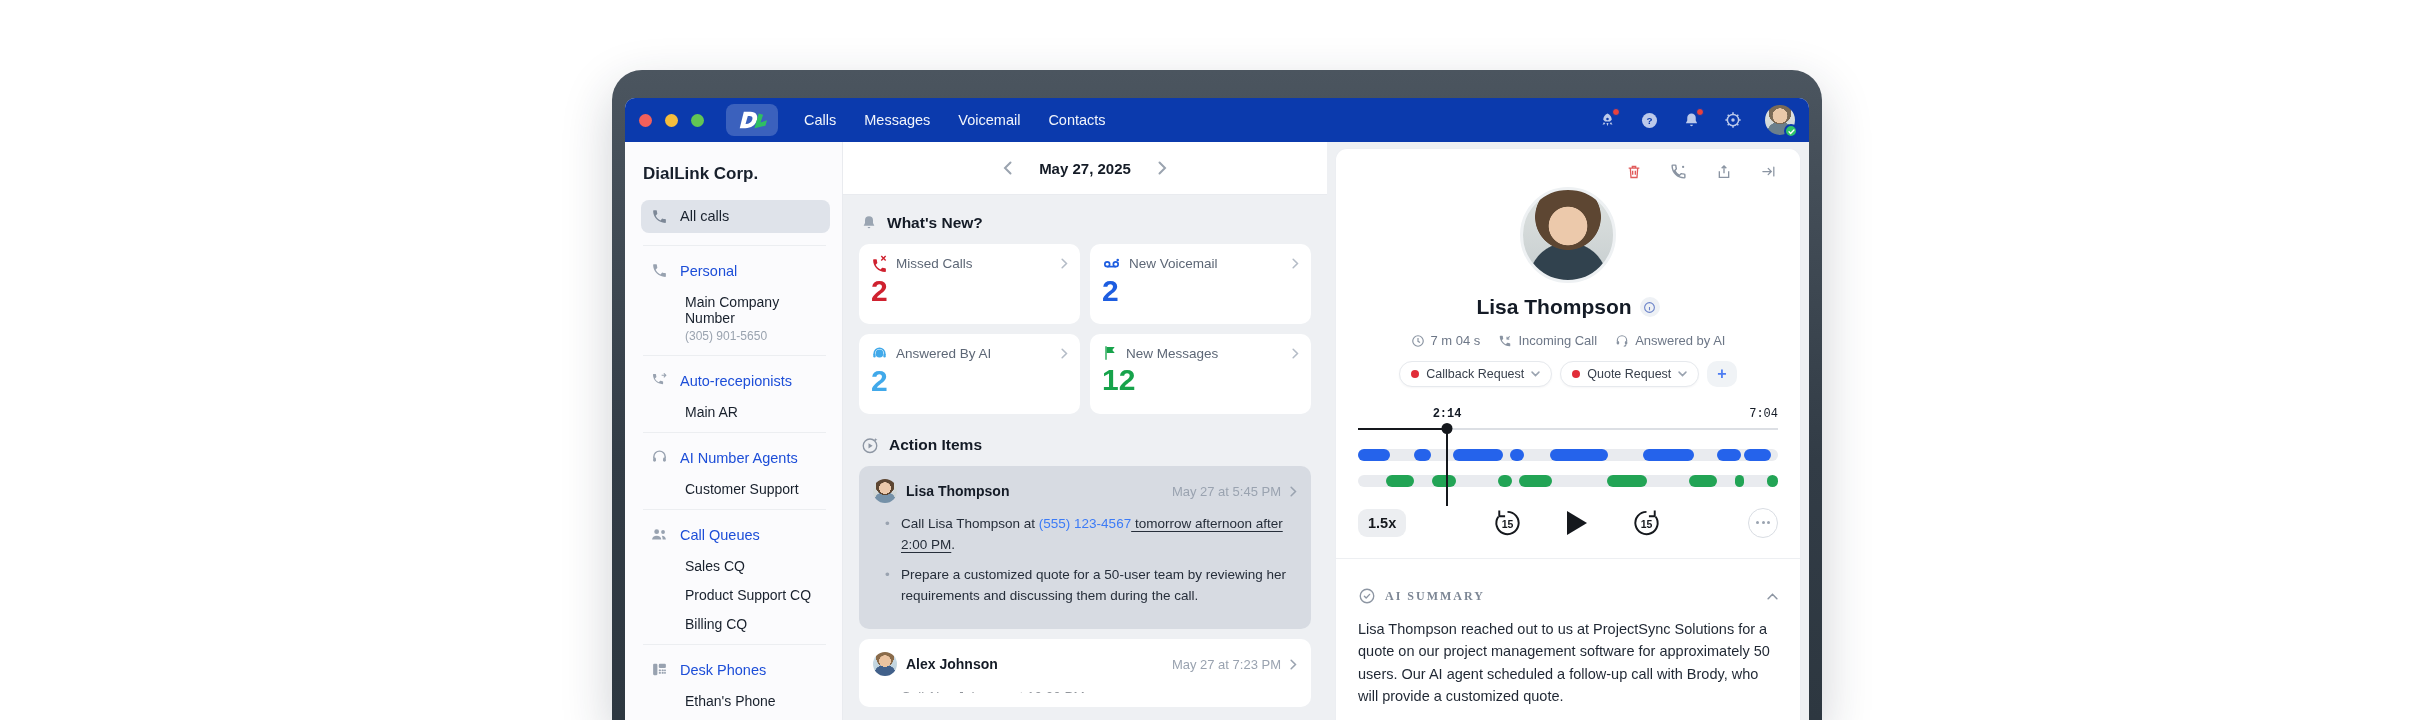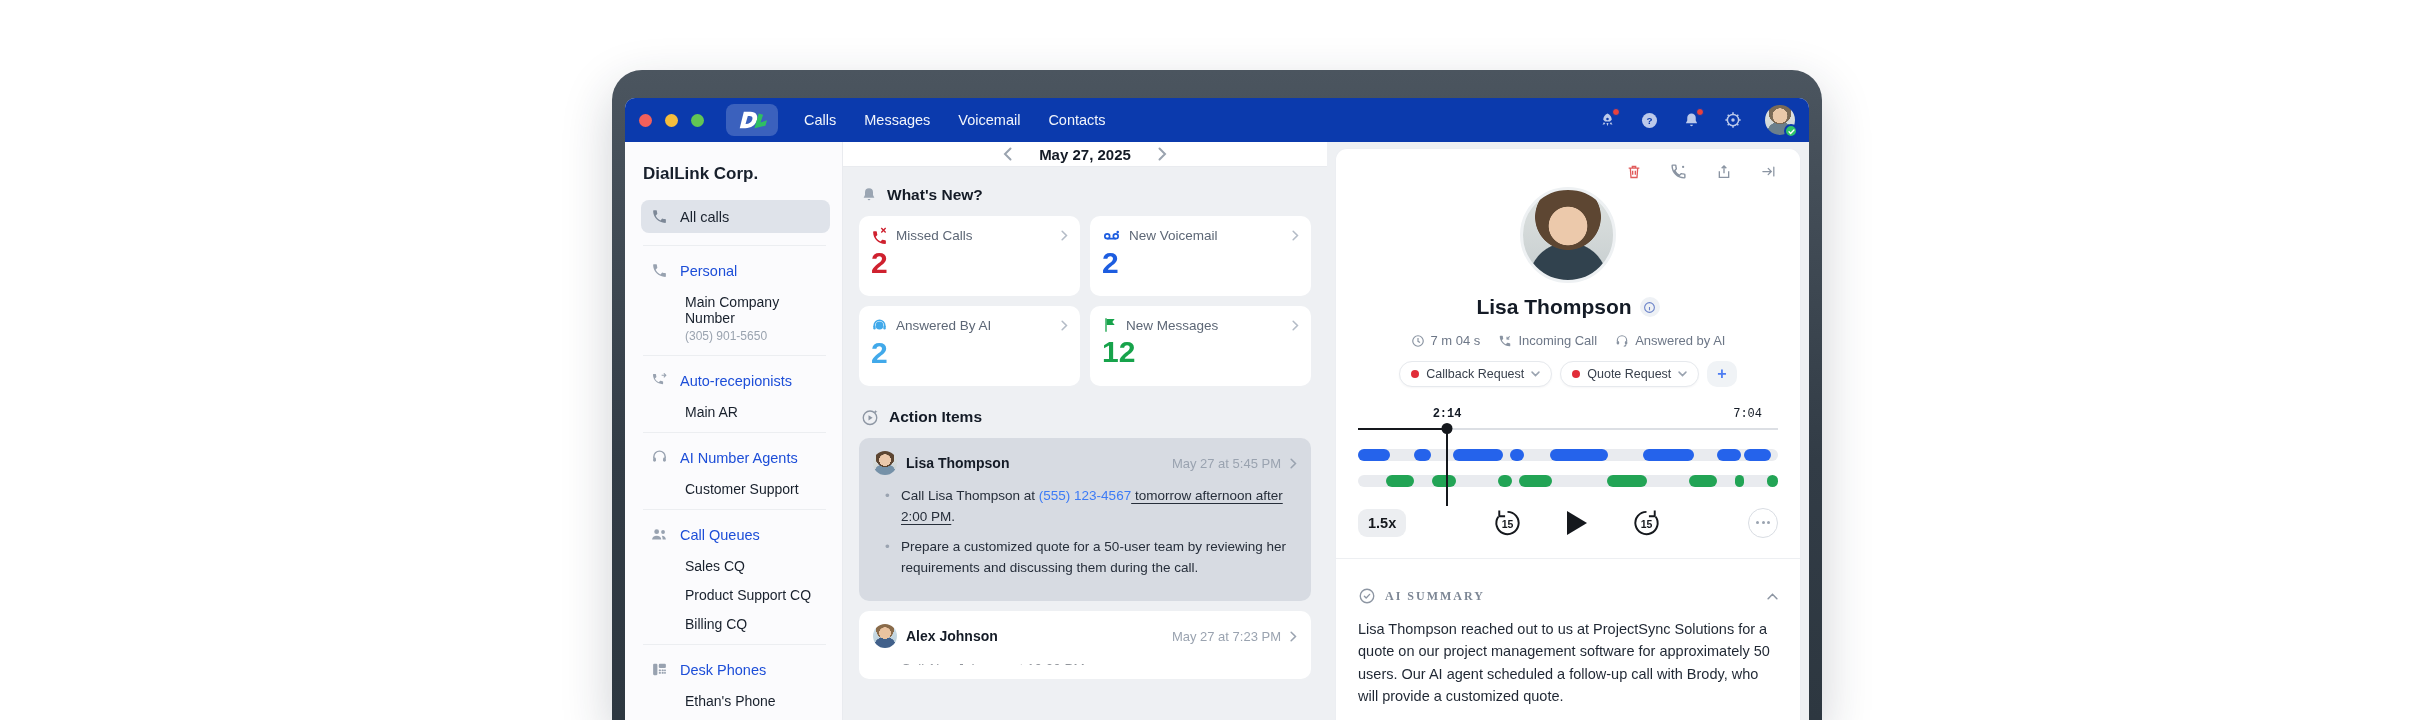--- a/index.html
+++ b/index.html
@@ -41,33 +41,33 @@
     border-radius:50%; background:#2fc469; border:2px solid #0b3aad;
     display:flex; align-items:center; justify-content:center; }
 
   
   .content { flex:1; display:flex; min-height:0; }
 
   
   .sidebar { width:218px; flex:0 0 auto; background:#fbfbfd; border-right:1px solid #e9ebef;
     padding:18px 12px 0 16px; overflow:hidden; }
   .org-name { font-size:17px; font-weight:700; color:#18202c; margin:4px 0 16px 2px; }
-  .side-pill { display:flex; align-items:center; gap:12px; background:#dfe3ea;
+  .side-pill { display:flex; align-items:flex-start; gap:12px; background:#dfe3ea;
     border-radius:8px; padding:8px 10px; margin-bottom:6px; }
   .side-pill .lbl { font-size:14.5px; color:#1a222e; }
   .side-divider { border:none; border-top:1px solid #eceef1; margin:12px 4px 14px 2px; }
   .side-sec-head { display:flex; align-items:center; gap:12px; padding:2px 10px; }
   .side-sec-head .lbl { font-size:14.5px; color:#1d4ed8; }
   .side-item { margin:13px 0 0 44px; font-size:14px; color:#18202c; }
   .side-item .sub { font-size:12px; color:#9aa3af; margin-top:3px; }
   .sic { width:17px; height:17px; flex:0 0 auto; }
 
   
   .middle { flex:1; display:flex; flex-direction:column; min-width:0; background:#eef0f3; }
-  .datebar { height:24px; background:#fff; display:flex; align-items:center;
+  .datebar { height:52px; background:#fff; display:flex; align-items:center;
     justify-content:center; gap:24px; flex:0 0 auto; box-shadow:0 1px 0 #e9ebef; }
   .datebar .date { font-size:15px; font-weight:700; color:#141b26; }
   .date-chev { width:16px; height:16px; display:flex; align-items:center; justify-content:center; }
   .mid-scroll { flex:1; padding:16px 16px 0 16px; overflow:hidden; }
   .sec-head { display:flex; align-items:center; gap:10px; margin:4px 0 12px 2px; }
   .sec-head .t { font-size:15.5px; font-weight:700; color:#141b26; }
   .cards { display:grid; grid-template-columns:1fr 1fr; gap:10px; margin-bottom:22px; }
   .card { background:#fff; border-radius:10px; padding:11px 12px 10px 12px; min-height:80px; }
   .card-top { display:flex; align-items:center; gap:8px; }
   .card-top .lbl { font-size:13.5px; color:#5d6776; }
@@ -126,21 +126,21 @@
     background:#fff; border-radius:16px; padding:5px 11px; font-size:12.5px; color:#39414d;
     box-shadow:0 1px 2px rgba(20,30,50,.04); }
   .tag .dot { width:8px; height:8px; border-radius:50%; background:#e12d39; }
   .tag-add { border:none; background:#f0f3f6; border-radius:10px; padding:4px 10px;
     font-size:16px; color:#4d7df2; font-weight:600; }
 
   
   .player { margin-top:20px; position:relative; }
   .p-times { position:relative; height:16px; font-size:12px; color:#141b26;font-family:Liberation Mono, monospace; }
   .p-cur { position:absolute; transform:translateX(-50%); font-weight:600; }
-  .p-total { position:absolute; right:16px; }
+  .p-total { position:absolute; right:0; }
   .p-bar { position:relative; height:12px; }
   .p-line-rest { position:absolute; top:5px; left:0; right:0; height:1.5px; background:#dcdfe4; }
   .p-line-done { position:absolute; top:4.5px; left:0; height:2.5px; background:#15181d; }
   .p-dot { position:absolute; top:0; width:11px; height:11px; border-radius:50%;
     background:#15181d; transform:translateX(-50%); }
   .p-vline { position:absolute; top:5px; width:2px; height:78px; background:#15181d;
     transform:translateX(-50%); z-index:3; }
   .track { position:relative; height:12px; border-radius:6px; background:#e9ebef;
     margin-top:14px; }
   .wseg { position:absolute; top:0; height:12px; border-radius:6px; }

